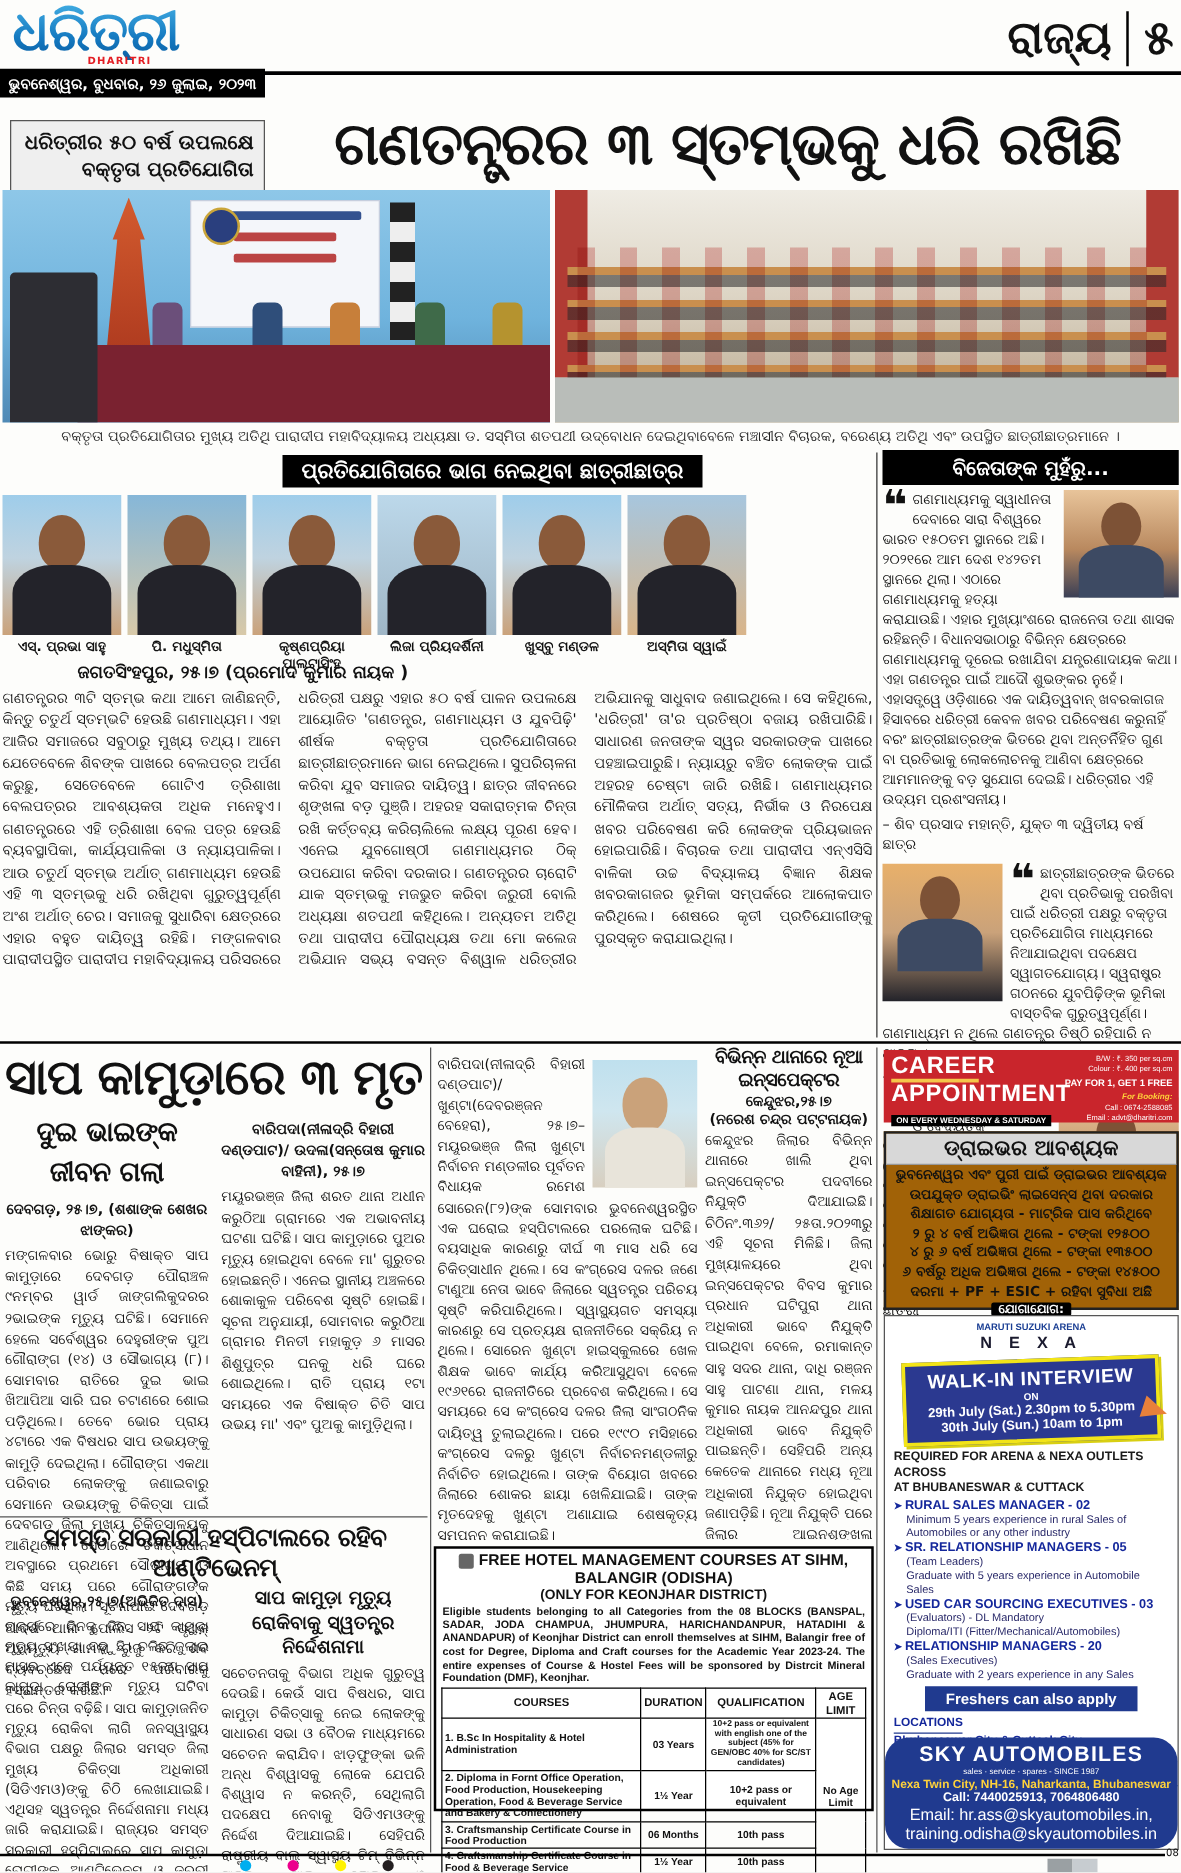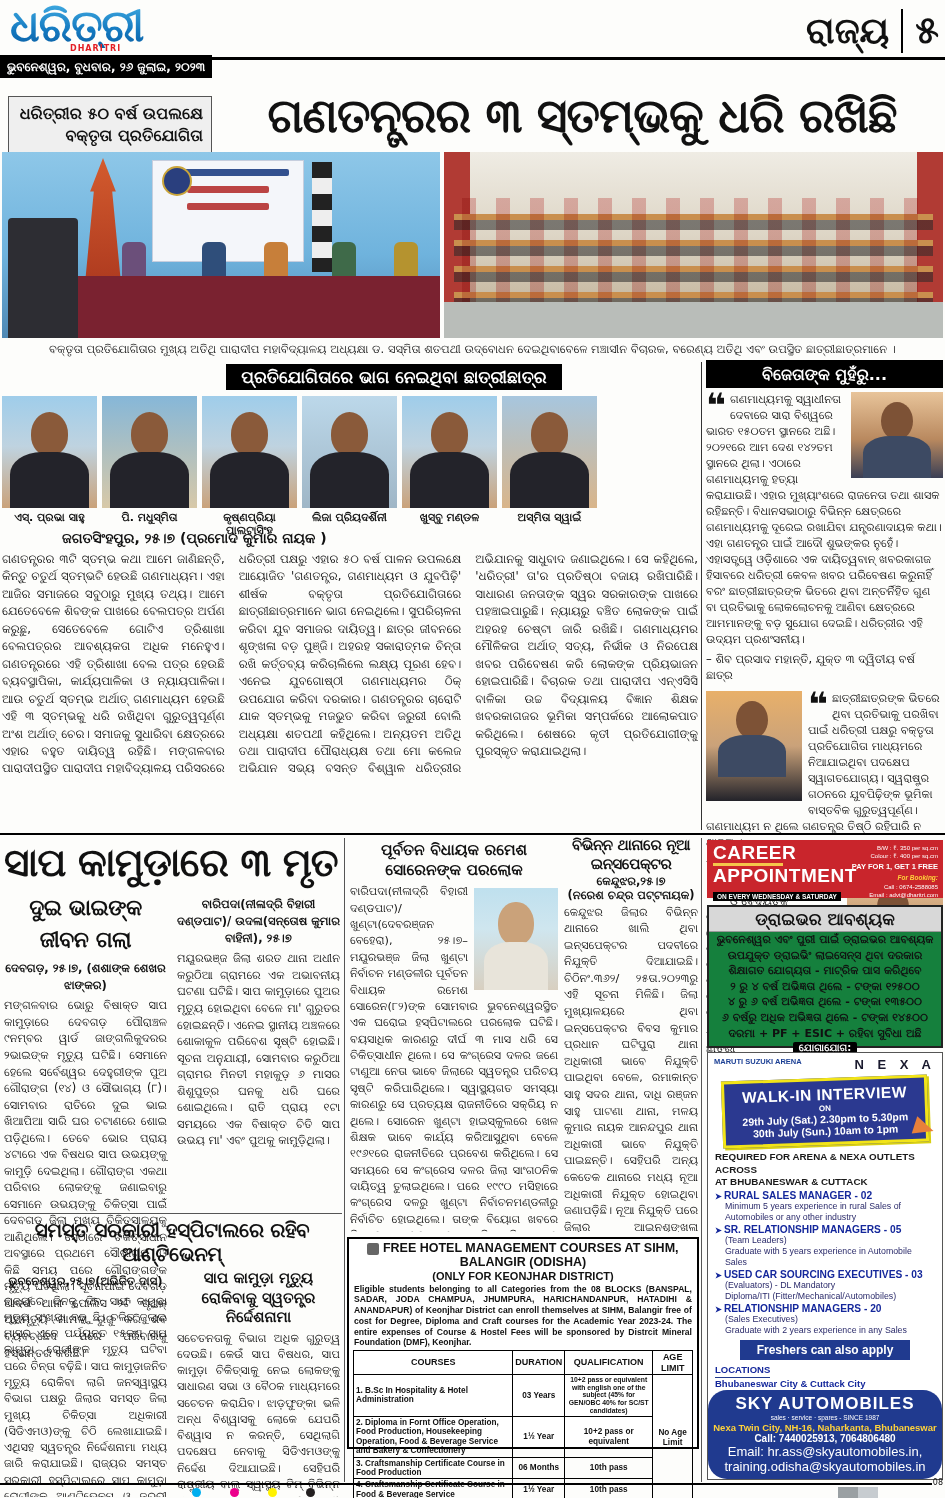--- a/index.html
+++ b/index.html
@@ -121,27 +121,27 @@
   .emblem{display:inline-block;width:12px;height:12px;background:#666;border-radius:2px;vertical-align:middle;}
   
   .career{position:absolute;left:707px;top:840px;width:236px;height:58px;background:#c9252c;color:#fff;
      font-family:"Liberation Sans",sans-serif;box-sizing:border-box;padding:4px 6px;}
   .career-title{font-size:19px;font-weight:bold;line-height:.95;letter-spacing:.5px;}
   .career-ul{height:3px;background:#f5c64a;width:70px;margin:1px 0;}
   .career-strip{background:#000;color:#fff;font-size:6.5px;font-weight:bold;display:inline-block;padding:1px 4px;margin-top:2px;}
   .career-right{position:absolute;right:5px;top:4px;width:92px;text-align:right;font-size:6px;line-height:1.35;}
   .career-pay{font-size:7.5px;font-weight:bold;margin:2px 0;}
   .career-book{color:#ffd23a;font-style:italic;font-weight:bold;font-size:6.5px;}
-  .driver{position:absolute;left:707px;top:905px;width:236px;height:143px;border:2px solid #222;box-sizing:border-box;background:#15803d;}
+  .driver{position:absolute;left:707px;top:905px;width:236px;height:143px;border:2px solid #222;box-sizing:border-box;background:#a16207;}
   .driver-title{background:#d8d8d8;font-size:17px;font-weight:bold;text-align:center;padding:2px 0;border-bottom:1px solid #999;}
   .driver-line{font-size:11px;font-weight:bold;text-align:center;line-height:1.42;}
   .driver-chip{display:block;margin:1px auto;background:#000;color:#fff;font-size:10px;font-weight:bold;width:64px;text-align:center;border-radius:2px;}
   .sky{position:absolute;left:707px;top:1052px;width:236px;height:428px;border:1.5px solid #555;box-sizing:border-box;
      background:#fff;font-family:"Liberation Sans",sans-serif;}
-  .sky-brands{display:flex;justify-content:space-between;padding:4px 6px 0;}
+  .sky-brands{display:flex;justify-content:space-between;align-items:center;padding:4px 6px 0;flex-direction:column;}
   .maruti{font-size:7.5px;font-weight:bold;color:#1b3f94;}
   .nexa{font-size:13px;letter-spacing:5px;font-weight:bold;color:#1a1a2e;}
   .walkin{margin:6px auto 4px;width:196px;background:#2b3990;border:3px solid #f2e418;color:#fff;text-align:center;
      transform:rotate(-2deg);padding:5px 2px;box-shadow:2px 2px 0 #d8cf12;}
   .walkin-t{font-size:15.5px;font-weight:bold;letter-spacing:.5px;}
   .walkin-on{font-size:8px;font-weight:bold;}
   .walkin-d{font-size:10.5px;font-weight:bold;}
   .mega{position:absolute;right:8px;top:66px;width:0;height:0;border-left:20px solid #e8803a;border-top:9px solid transparent;border-bottom:9px solid transparent;transform:rotate(18deg);}
   .sky-req{font-size:9.8px;font-weight:bold;color:#1a1a1a;padding:2px 7px 0;line-height:1.3;}
   .sky-pos{padding:1px 7px 0;color:#1b3f94;}
@@ -300,21 +300,20 @@
         <span>ରାଜ୍ୟରେ ଦିନକୁ ଦିନ ସାପ କାମୁଡ଼ା ମୃତ୍ୟୁ ସଂଖ୍ୟା ବଢ଼ୁଛି। ଚଳିତ ଜୁଲାଇ ମାସର ଏବେ ପର୍ଯ୍ୟନ୍ତ ୧୫ଜଣ ସାପ କାମୁଡ଼ା ରୋଗୀଙ୍କ ମୃତ୍ୟୁ ଘଟିବା ପରେ ଚିନ୍ତା ବଢ଼ିଛି। ସାପ କାମୁଡ଼ାଜନିତ ମୃତ୍ୟୁ ରୋକିବା ଲାଗି ଜନସ୍ୱାସ୍ଥ୍ୟ ବିଭାଗ ପକ୍ଷରୁ ଜିଲାର ସମସ୍ତ ଜିଲା ମୁଖ୍ୟ ଚିକିତ୍ସା ଅଧିକାରୀ (ସିଡିଏମଓ)ଙ୍କୁ ଚିଠି ଲେଖାଯାଇଛି। ଏଥିସହ ସ୍ୱତନ୍ତ୍ର ନିର୍ଦ୍ଦେଶନାମା ମଧ୍ୟ ଜାରି କରାଯାଇଛି। ରାଜ୍ୟର ସମସ୍ତ ସରକାରୀ ହସ୍ପିଟାଲରେ ସାପ କାମୁଡ଼ା ରୋଗୀଙ୍କୁ ଆଣ୍ଟିଭେନମ୍ ଓ ଜରୁରୀ ସେବା ଯୋଗାଇଦେବାକୁ ନିର୍ଦ୍ଦେଶ ଦିଆଯାଇଛି।</span>
       </div>
       <div class="anti-col">
         <div class="anti-sub">ସାପ କାମୁଡ଼ା ମୃତ୍ୟୁ ରୋକିବାକୁ ସ୍ୱତନ୍ତ୍ର ନିର୍ଦ୍ଦେଶନାମା</div>
         <span>ସଚେତନତାକୁ ବିଭାଗ ଅଧିକ ଗୁରୁତ୍ୱ ଦେଉଛି। କେଉଁ ସାପ ବିଷଧର, ସାପ କାମୁଡ଼ା ଚିକିତ୍ସାକୁ ନେଇ ଲୋକଙ୍କୁ ସାଧାରଣ ସଭା ଓ ବୈଠକ ମାଧ୍ୟମରେ ସଚେତନ କରାଯିବ। ଝାଡ଼ଫୁଙ୍କା ଭଳି ଅନ୍ଧ ବିଶ୍ୱାସକୁ ଲୋକେ ଯେପରି ବିଶ୍ୱାସ ନ କରନ୍ତି, ସେଥିଲାଗି ପଦକ୍ଷେପ ନେବାକୁ ସିଡିଏମଓଙ୍କୁ ନିର୍ଦ୍ଦେଶ ଦିଆଯାଇଛି। ସେହିପରି ରାଷ୍ଟ୍ରୀୟ ବାଲ୍ ସ୍ୱାସ୍ଥ୍ୟ ଟିମ୍ ବିଭିନ୍ନ ସ୍ଥାନକୁ ଯାଇ ଲୋକ ଓ ଛାତ୍ରଛାତ୍ରୀଙ୍କୁ ସଚେତନ କରାଇବେ। ସାପ ଦେଖିଲେ ଲୋକମାନେ ସ୍ଥାନୀୟ ସ୍ନେକ ହେଲ୍ପ ଲାଇନ ସହ ଯୋଗାଯୋଗ କରିବାକୁ ପରାମର୍ଶ ଦିଆଯାଇଥିବାବେଳେ ବିଷାକ୍ତ ସାପକୁ ଚିହ୍ନଟ କରିବା ସହ ଆବଶ୍ୟକ ସଚେତନତା ସୃଷ୍ଟି କରାଯିବ।</span>
       </div>
     </div>
   </div>
 
   <div class="mla">
-    <div class="mla-headline">ପୂର୍ବତନ ବିଧାୟକ ରମେଶ ସୋରେନଙ୍କ ପରଲୋକ</div>
     <div class="mla-body">
       <div class="mla-photo"></div>
       <span>ବାରିପଦା(ନୀଳାଦ୍ରି ବିହାରୀ ଦଣ୍ଡପାଟ)/ଖୁଣ୍ଟା(ଦେବରଞ୍ଜନ ବେହେରା), ୨୫।୭– ମୟୂରଭଞ୍ଜ ଜିଲା ଖୁଣ୍ଟା ନିର୍ବାଚନ ମଣ୍ଡଳୀର ପୂର୍ବତନ ବିଧାୟକ ରମେଶ ସୋରେନ(୮୨)ଙ୍କ ସୋମବାର ଭୁବନେଶ୍ୱରସ୍ଥିତ ଏକ ଘରୋଇ ହସ୍ପିଟାଲରେ ପରଲୋକ ଘଟିଛି। ବୟସାଧିକ କାରଣରୁ ଦୀର୍ଘ ୩ ମାସ ଧରି ସେ ଚିକିତ୍ସାଧୀନ ଥିଲେ। ସେ କଂଗ୍ରେସ ଦଳର ଜଣେ ଟାଣୁଆ ନେତା ଭାବେ ଜିଲାରେ ସ୍ୱତନ୍ତ୍ର ପରିଚୟ ସୃଷ୍ଟି କରିପାରିଥିଲେ। ସ୍ୱାସ୍ଥ୍ୟଗତ ସମସ୍ୟା କାରଣରୁ ସେ ପ୍ରତ୍ୟକ୍ଷ ରାଜନୀତିରେ ସକ୍ରିୟ ନ ଥିଲେ। ସୋରେନ ଖୁଣ୍ଟା ହାଇସ୍କୁଲରେ ଖେଳ ଶିକ୍ଷକ ଭାବେ କାର୍ଯ୍ୟ କରିଆସୁଥିବା ବେଳେ ୧୯୬୧ରେ ରାଜନୀତିରେ ପ୍ରବେଶ କରିଥିଲେ। ସେ ସମୟରେ ସେ କଂଗ୍ରେସ ଦଳର ଜିଲା ସାଂଗଠନିକ ଦାୟିତ୍ୱ ତୁଲାଇଥିଲେ। ପରେ ୧୯୯୦ ମସିହାରେ କଂଗ୍ରେସ ଦଳରୁ ଖୁଣ୍ଟା ନିର୍ବାଚନମଣ୍ଡଳୀରୁ ନିର୍ବାଚିତ ହୋଇଥିଲେ। ତାଙ୍କ ବିୟୋଗ ଖବରେ ଜିଲାରେ ଶୋକର ଛାୟା ଖେଳିଯାଇଛି। ତାଙ୍କ ମୃତଦେହକୁ ଖୁଣ୍ଟା ଅଣାଯାଇ ଶେଷକୃତ୍ୟ ସମ୍ପନ୍ନ କରାଯାଇଛି।</span>
     </div>
   </div>
 
   <div class="insp">
     <div class="insp-headline">ବିଭିନ୍ନ ଥାନାରେ ନୂଆ ଇନ୍ସପେକ୍ଟର</div>
     <div class="insp-dl">କେନ୍ଦୁଝର,୨୫।୭</div>
     <div class="insp-dl">(ନରେଶ ଚନ୍ଦ୍ର ପଟ୍ଟନାୟକ)</div>

